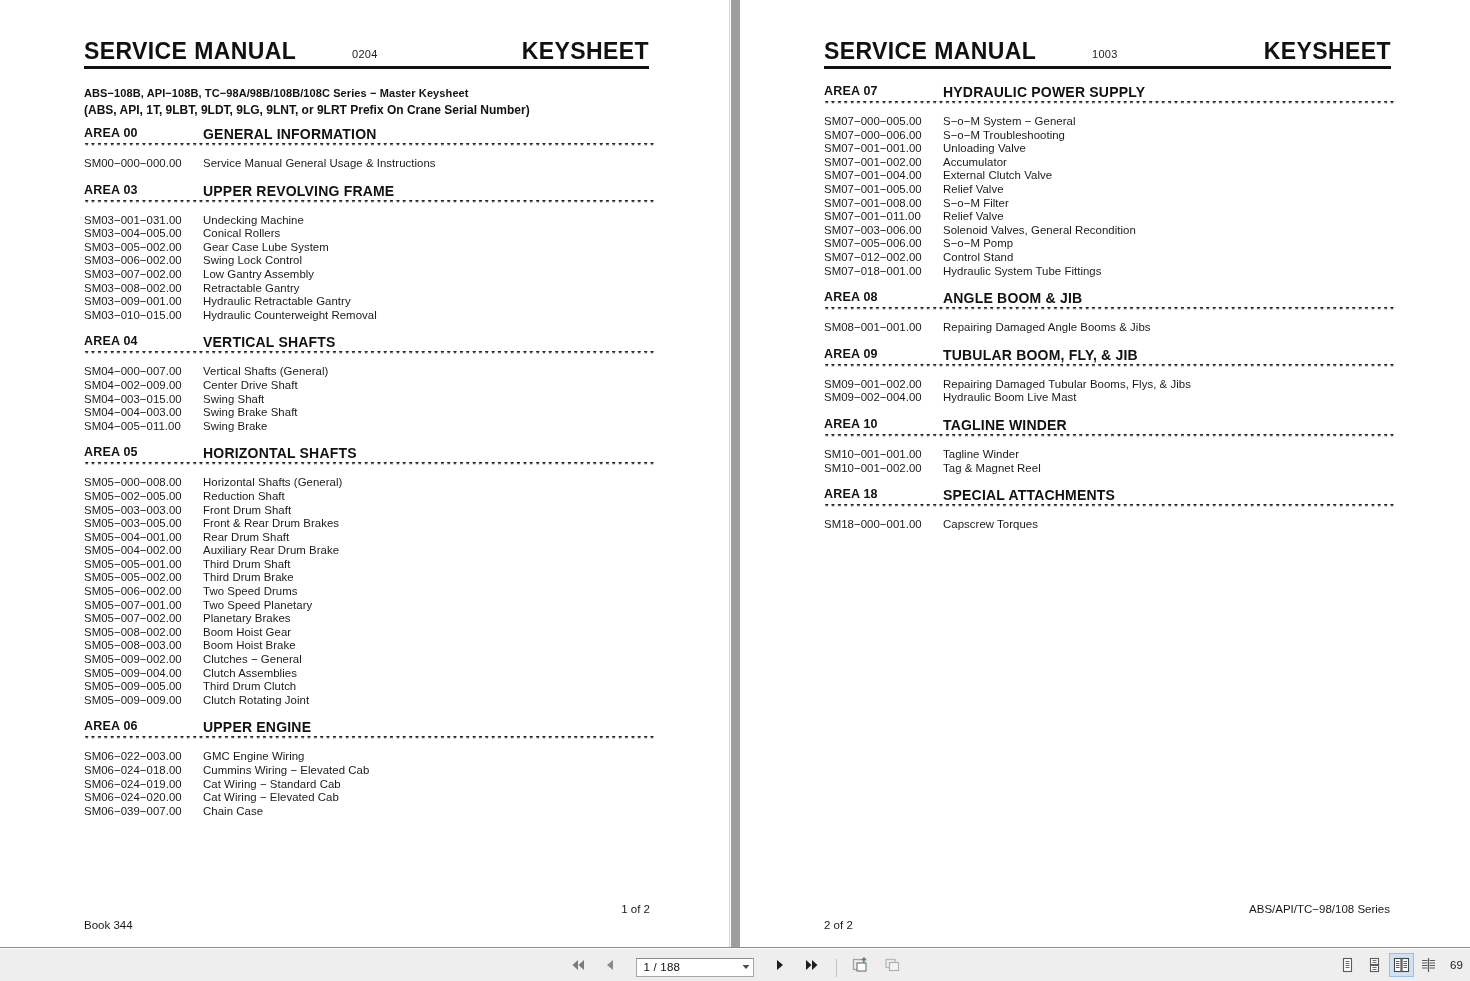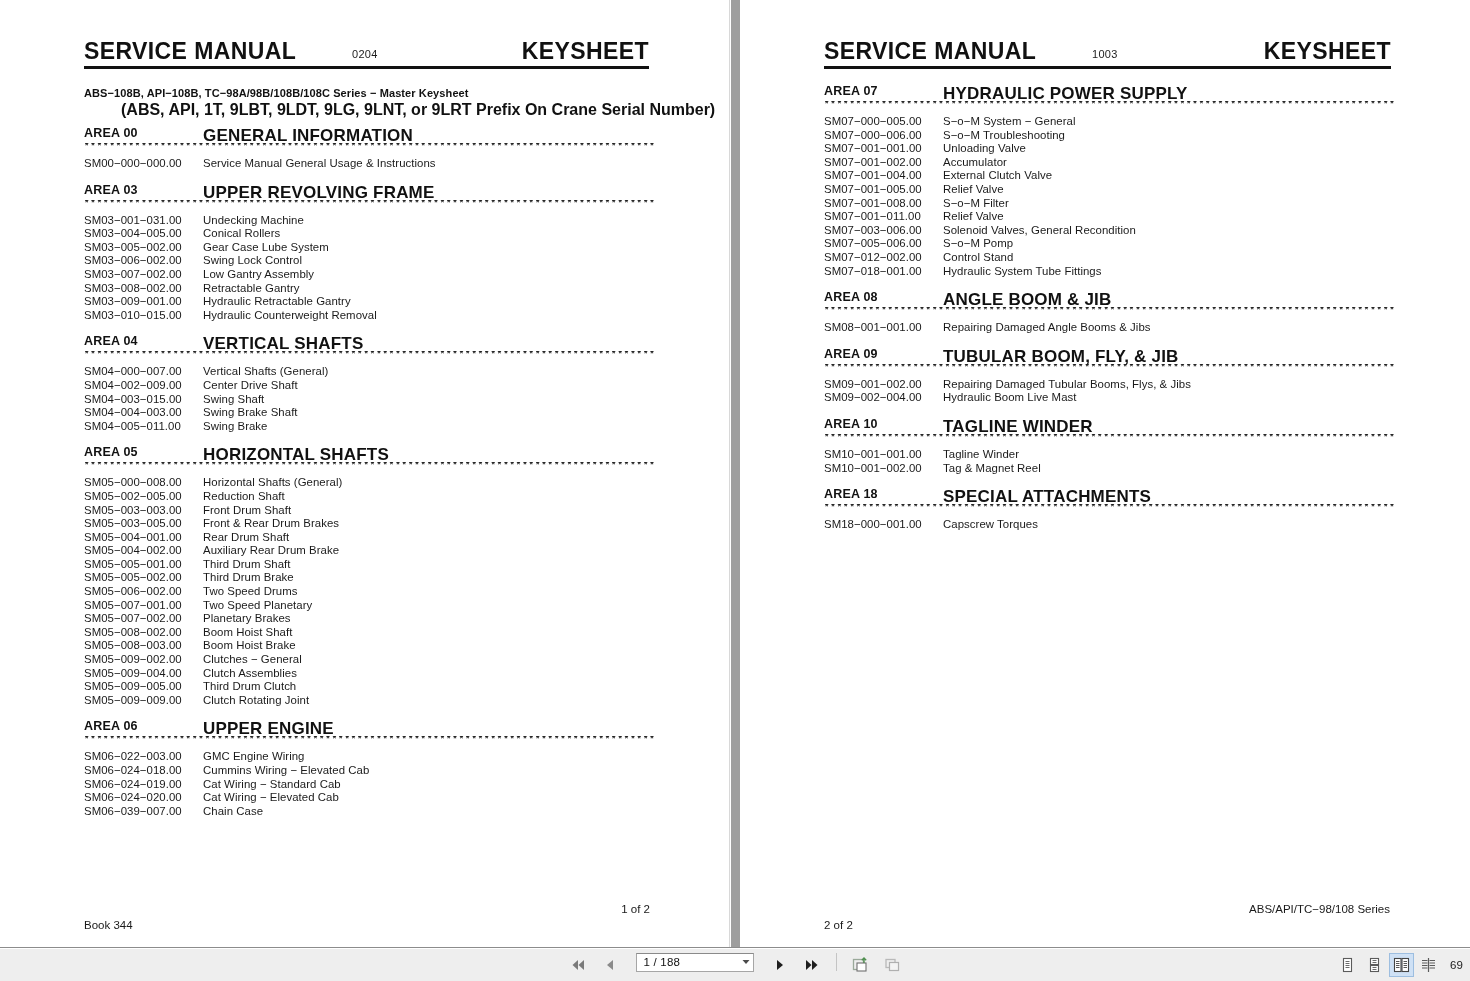--- a/index.html
+++ b/index.html
@@ -133,26 +133,25 @@
   }
   .doc-title .line1 {
     font-size: 11px;
     font-weight: bold;
     color: #111111;
     letter-spacing: 0.1px;
     line-height: 17px;
     white-space: nowrap;
   }
   .doc-title .line2 {
-    font-size: 16px;
+    font-size: 12px;
     font-weight: bold;
     color: #111111;
     line-height: 16px;
     white-space: nowrap;
-    margin-left: 37px;
   }
 
   
   .content {
     position: absolute;
     left: 84px;
     width: 570px;
   }
   .page-left .content { top: 126px; }
   .page-right .content { top: 84px; }
@@ -174,21 +173,21 @@
     font-weight: bold;
     color: #111111;
     letter-spacing: 0.2px;
     white-space: nowrap;
   }
 
   .area-name {
     position: absolute;
     left: 119px;
     top: 0;
-    font-size: 17px;
+    font-size: 14px;
     font-weight: bold;
     color: #111111;
     letter-spacing: 0.2px;
     white-space: nowrap;
   }
 
   .star-rule {
     font-family: "Liberation Mono", monospace;
     font-size: 9px;
     font-weight: bold;
@@ -269,21 +268,21 @@
   .toolbar::before {
     content: "";
     position: absolute;
     left: 0; top: 0; right: 0;
     height: 1px;
     background: #ffffff;
   }
 
   .tb-center {
     display: flex;
-    align-items: flex-start;
+    align-items: flex-end;
     gap: 8px;
   }
 
   .tb-btn {
     width: 24px;
     height: 24px;
     display: flex;
     align-items: center;
     justify-content: center;
     border: none;
@@ -519,21 +518,21 @@
                 <div class="entry">
                   <span class="entry-code">SM05−007−001.00</span>
                   <span class="entry-desc">Two Speed Planetary</span>
                 </div>
                 <div class="entry">
                   <span class="entry-code">SM05−007−002.00</span>
                   <span class="entry-desc">Planetary Brakes</span>
                 </div>
                 <div class="entry">
                   <span class="entry-code">SM05−008−002.00</span>
-                  <span class="entry-desc">Boom Hoist Shaft</span>
+                  <span class="entry-desc">Boom Hoist Gear</span>
                 </div>
                 <div class="entry">
                   <span class="entry-code">SM05−008−003.00</span>
                   <span class="entry-desc">Boom Hoist Brake</span>
                 </div>
                 <div class="entry">
                   <span class="entry-code">SM05−009−002.00</span>
                   <span class="entry-desc">Clutches − General</span>
                 </div>
                 <div class="entry">

